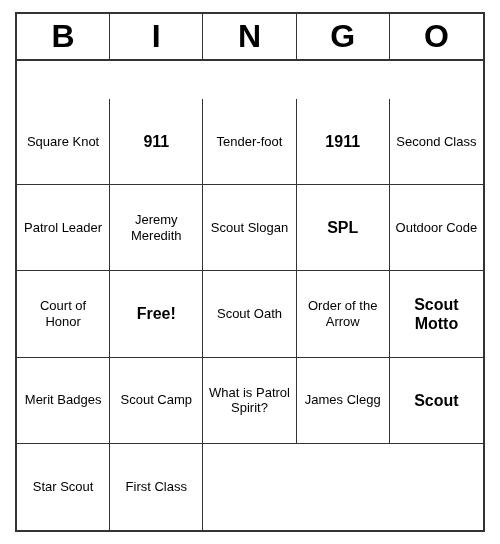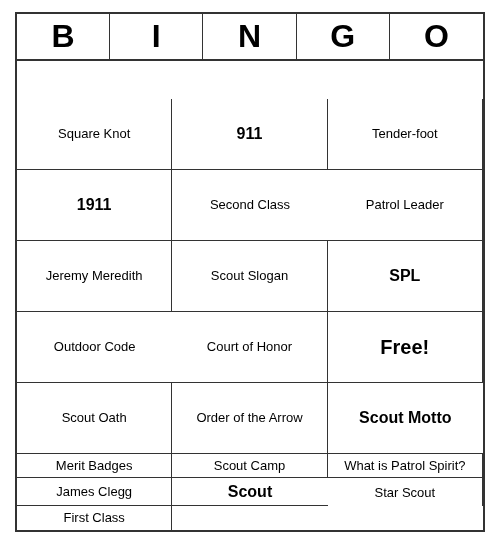--- a/index.html
+++ b/index.html
@@ -39,21 +39,21 @@
       padding: 4px 0;
       border-right: 1px solid #333;
     }
 
     .bingo-header-cell:last-child {
       border-right: none;
     }
 
     .bingo-grid {
       display: grid;
-      grid-template-columns: repeat(3, 1fr);
+      grid-template-columns: repeat(5, 1fr);
       grid-template-rows: repeat(5, 1fr);
       flex: 1;
       margin-top: 38px;
     }
 
     .bingo-cell {
       border-right: 1px solid #333;
       border-bottom: 1px solid #333;
       display: flex;
       align-items: center;
@@ -72,21 +72,21 @@
     .bingo-cell:nth-child(n+21) {
       border-bottom: none;
     }
 
     .bingo-cell.large-text {
       font-size: 16px;
       font-weight: bold;
     }
 
     .bingo-cell.free {
-      font-size: 20px;
+      font-size: 16px;
       font-weight: bold;
     }
   </style>
 </head>
 <body>
 
 <div class="bingo-card">
   <div class="bingo-header">
   <div class="bingo-header-cell">B</div>
       <div class="bingo-header-cell">I</div>

